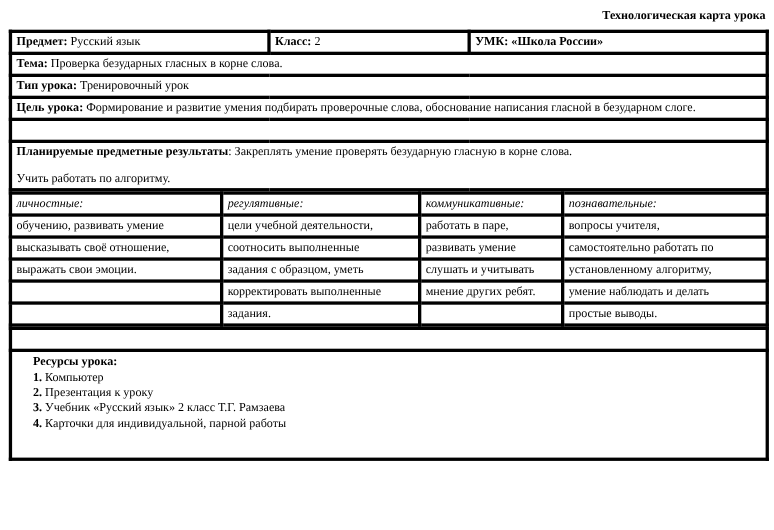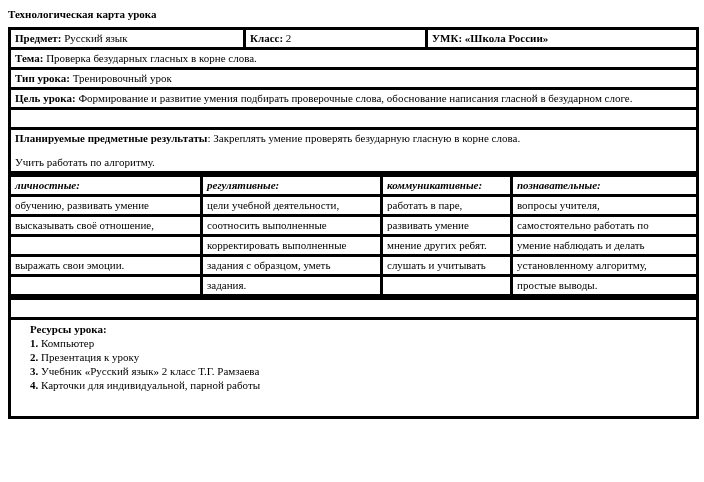--- a/index.html
+++ b/index.html
@@ -15,40 +15,40 @@
     overflow: hidden;
   }
   .page {
     width: 704px;
     height: 482px;
     position: relative;
     box-sizing: border-box;
     padding: 6px 8px 0 8px;
   }
   .doc-title {
-    text-align: left;
+    text-align: right;
     font-weight: bold;
     font-size: 11px;
     line-height: 13px;
     margin: 2px 0 6px 0;
   }
   table.tk {
     width: 688px;
     border-collapse: collapse;
     table-layout: fixed;
   }
   table.tk td {
     border: 3px solid #000000;
     vertical-align: top;
     padding: 2px 4px 2px 4px;
     font-size: 11px;
     line-height: 13px;
   }
   .b { font-weight: bold; }
-  .bi { font-weight: bold; font-style: italic; }
+  .bi { font-weight: normal; font-style: italic; }
   .row-blank td { height: 12px; }
   .res-list div { line-height: 14px; margin-left: 15px; }
   .sub-head td { font-style: italic; font-weight: bold; }
 </style>
 </head>
 <body>
 
 <div class="page">
 
   <div class="doc-title">Технологическая карта урока</div>
@@ -135,30 +135,30 @@
         <td>работать в паре,</td>
         <td>вопросы учителя,</td>
       </tr>
       <tr>
         <td>высказывать своё отношение,</td>
         <td>соотносить выполненные</td>
         <td>развивать умение</td>
         <td>самостоятельно работать по</td>
       </tr>
       <tr>
+        <td>выражать свои эмоции.</td>
+        <td>задания с образцом, уметь</td>
+        <td>слушать и учитывать</td>
+        <td>установленному алгоритму,</td>
+      </tr>
+      <tr>
         <td></td>
         <td>корректировать выполненные</td>
         <td>мнение других ребят.</td>
         <td>умение наблюдать и делать</td>
-      </tr>
-      <tr>
-        <td>выражать свои эмоции.</td>
-        <td>задания с образцом, уметь</td>
-        <td>слушать и учитывать</td>
-        <td>установленному алгоритму,</td>
       </tr>
       <tr>
         <td>&nbsp;</td>
         <td>задания.</td>
         <td>&nbsp;</td>
         <td>простые выводы.</td>
       </tr>
     </tbody>
   </table>
 

